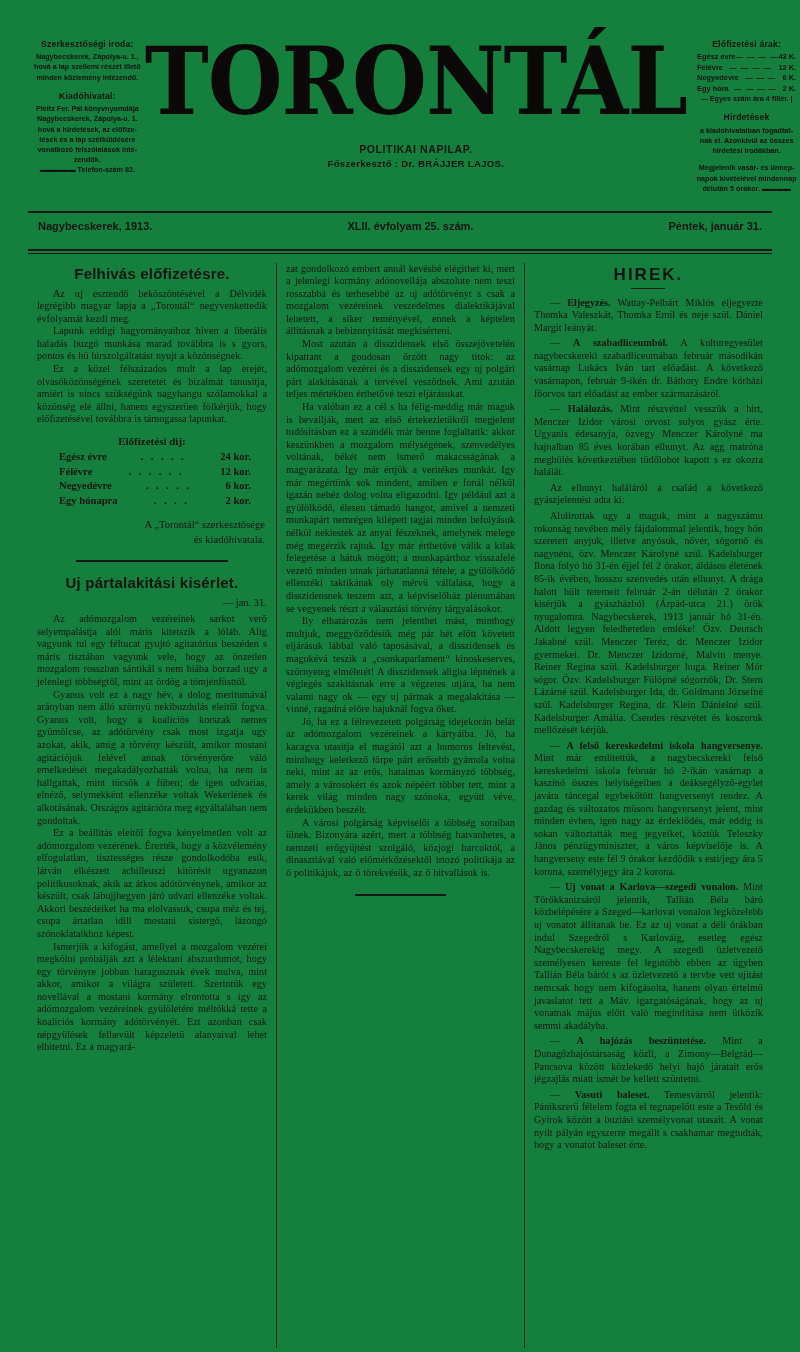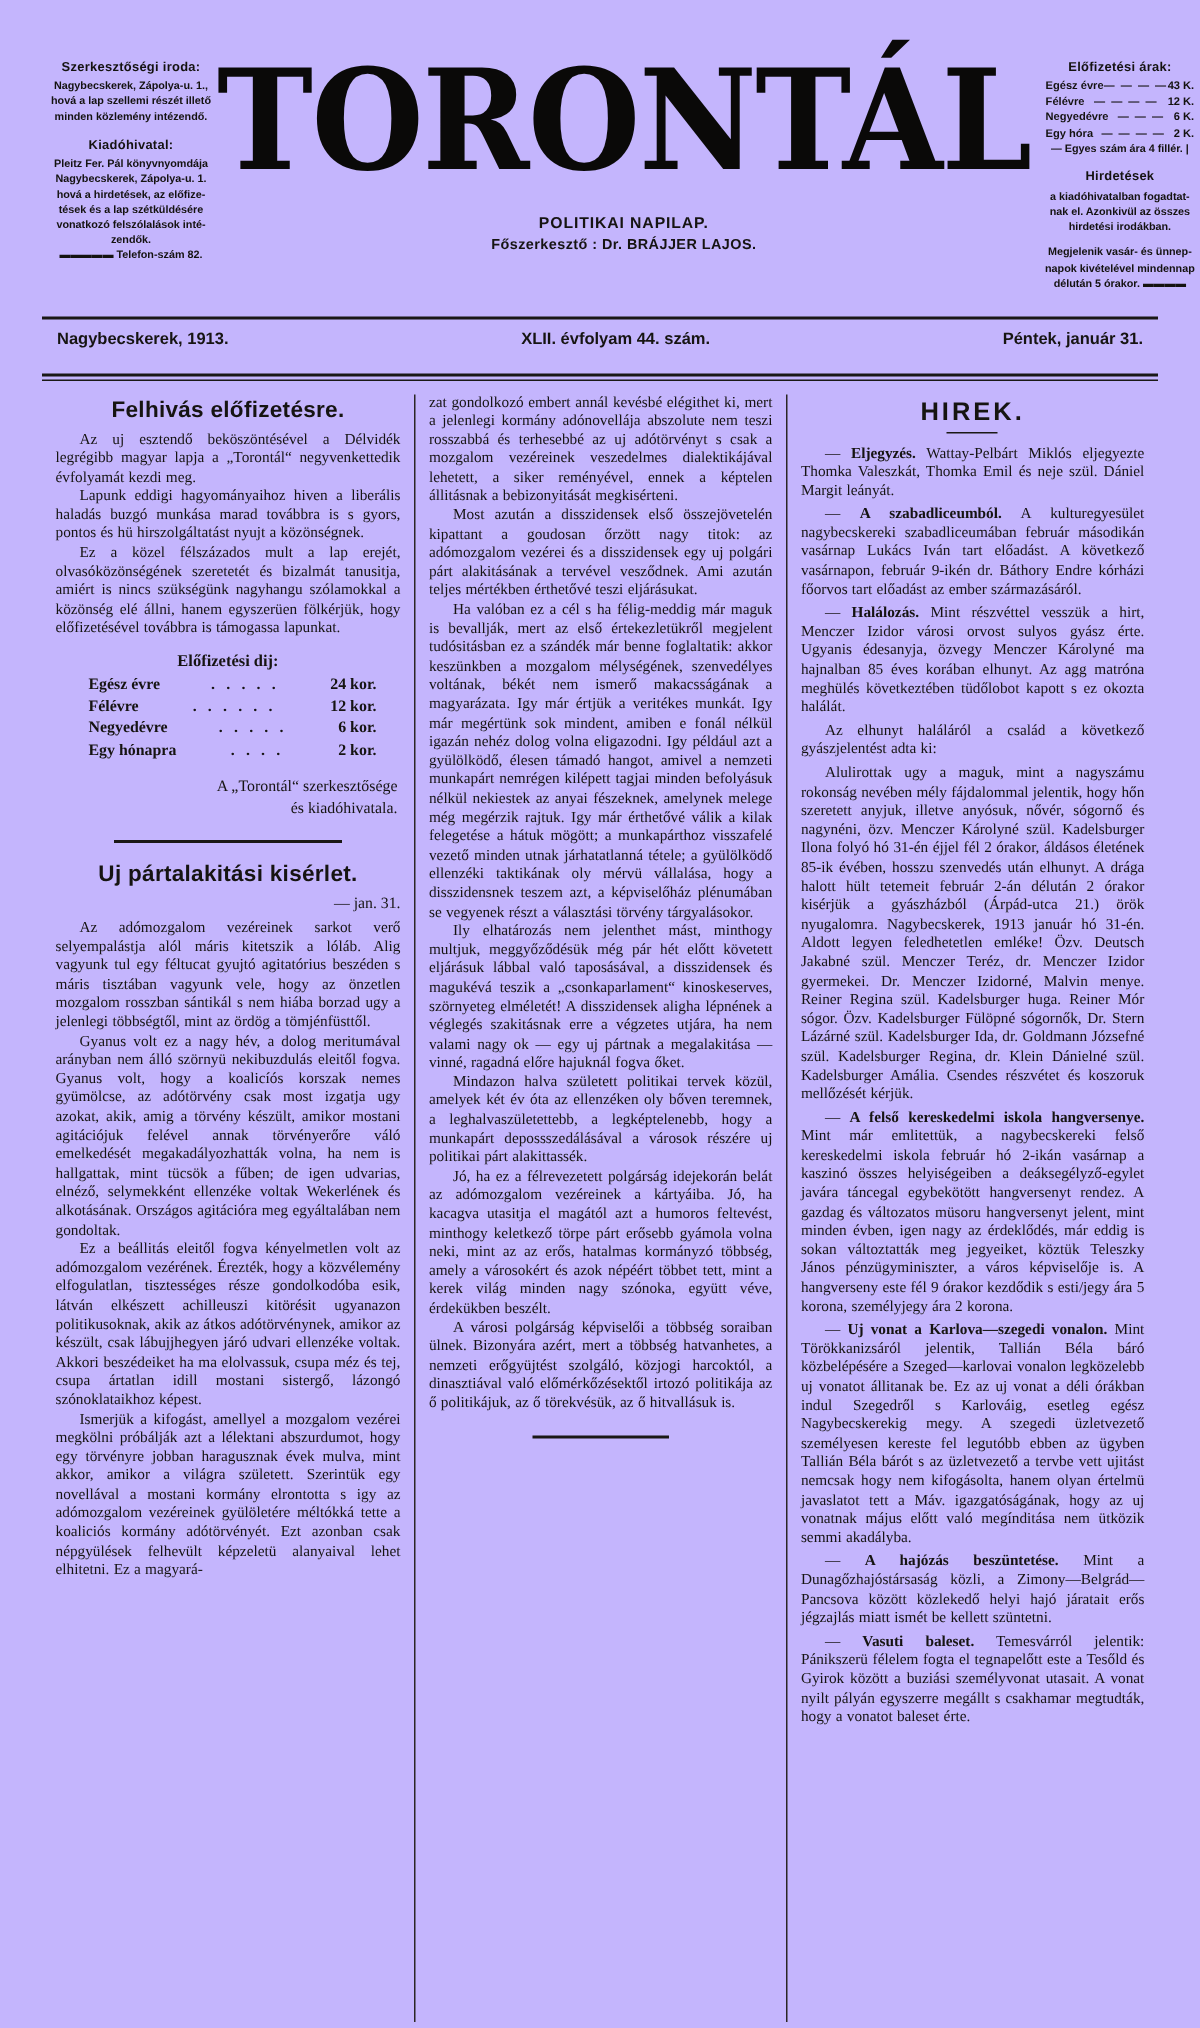--- a/index.html
+++ b/index.html
@@ -12,21 +12,21 @@
     width: 800px;
     height: 1352px;
     overflow: hidden;
     font-family: "Liberation Serif", serif;
     color: #161412;
   }
   .page {
     position: relative;
     width: 800px;
     height: 1352px;
-    background: #c4b5fd;
+    background: #15803d;
     box-sizing: border-box;
     padding: 30px 28px 20px 28px;
   }
   
   .masthead {
     display: flex;
     align-items: flex-start;
     justify-content: space-between;
     padding: 8px 6px 0 6px;
   }
@@ -252,21 +252,21 @@
         <span class="ln">Megjelenik vasár- és ünnep-</span>
         <span class="ln">napok kivételével mindennap</span>
         <span class="ln">délután 5 órakor. ▬▬▬▬</span>
       </div>
     </div>
   </div>
 
   <div class="rule-thick"></div>
   <div class="datebar">
     <span class="left">Nagybecskerek, 1913.</span>
-    <span class="mid">XLII. évfolyam 44. szám.</span>
+    <span class="mid">XLII. évfolyam 25. szám.</span>
     <span class="right">Péntek, január 31.</span>
   </div>
   <div class="rule-thick"></div>
   <div class="rule-thin"></div>
 
   <div class="columns">
 
     <div class="col">
       <div class="art-title">Felhivás előfizetésre.</div>
       <p class="body">Az uj esztendő beköszöntésével a Délvidék legrégibb magyar lapja a „Torontál“ negyvenkettedik évfolyamát kezdi meg.</p>
@@ -309,21 +309,20 @@
       <p class="body">Gyanus volt ez a nagy hév, a dolog meritumával arányban nem álló szörnyü nekibuzdulás eleitől fogva. Gyanus volt, hogy a koalicíós korszak nemes gyümölcse, az adótörvény csak most izgatja ugy azokat, akik, amig a törvény készült, amikor mostani agitációjuk felével annak törvényerőre váló emelkedését megakadályozhatták volna, ha nem is hallgattak, mint tücsök a fűben; de igen udvarias, elnéző, selymekként ellenzéke voltak Wekerlének és alkotásának. Országos agitációra meg egyáltalában nem gondoltak.</p>
       <p class="body">Ez a beállitás eleitől fogva kényelmetlen volt az adómozgalom vezérének. Érezték, hogy a közvélemény elfogulatlan, tisztességes része gondolkodóba esik, látván elkészett achilleuszi kitörésit ugyanazon politikusoknak, akik az átkos adótörvénynek, amikor az készült, csak lábujjhegyen járó udvari ellenzéke voltak. Akkori beszédeiket ha ma elolvassuk, csupa méz és tej, csupa ártatlan idill mostani sistergő, lázongó szónoklataikhoz képest.</p>
       <p class="body">Ismerjük a kifogást, amellyel a mozgalom vezérei megkölni próbálják azt a lélektani abszurdumot, hogy egy törvényre jobban haragusznak évek mulva, mint akkor, amikor a világra született. Szerintük egy novellával a mostani kormány elrontotta s igy az adómozgalom vezéreinek gyülöletére méltókká tette a koaliciós kormány adótörvényét. Ezt azonban csak népgyülések felhevült képzeletü alanyaival lehet elhitetni. Ez a magyará-</p>
     </div>
 
     <div class="col">
       <p class="body noind">zat gondolkozó embert annál kevésbé elégithet ki, mert a jelenlegi kormány adónovellája abszolute nem teszi rosszabbá és terhesebbé az uj adótörvényt s csak a mozgalom vezéreinek veszedelmes dialektikájával lehetett, a siker reményével, ennek a képtelen állitásnak a bebizonyitását megkisérteni.</p>
       <p class="body">Most azután a disszidensek első összejövetelén kipattant a goudosan őrzött nagy titok: az adómozgalom vezérei és a disszidensek egy uj polgári párt alakitásának a tervével vesződnek. Ami azután teljes mértékben érthetővé teszi eljárásukat.</p>
       <p class="body">Ha valóban ez a cél s ha félig-meddig már maguk is bevallják, mert az első értekezletükről megjelent tudósitásban ez a szándék már benne foglaltatik: akkor keszünkben a mozgalom mélységének, szenvedélyes voltának, békét nem ismerő makacsságának a magyarázata. Igy már értjük a veritékes munkát. Igy már megértünk sok mindent, amiben e fonál nélkül igazán nehéz dolog volna eligazodni. Igy például azt a gyülölködő, élesen támadó hangot, amivel a nemzeti munkapárt nemrégen kilépett tagjai minden befolyásuk nélkül nekiestek az anyai fészeknek, amelynek melege még megérzik rajtuk. Igy már érthetővé válik a kilak felegetése a hátuk mögött; a munkapárthoz visszafelé vezető minden utnak járhatatlanná tétele; a gyülölködő ellenzéki taktikának oly mérvü vállalása, hogy a disszidensnek teszem azt, a képviselőház plénumában se vegyenek részt a választási törvény tárgyalásokor.</p>
       <p class="body">Ily elhatározás nem jelenthet mást, minthogy multjuk, meggyőződésük még pár hét előtt követett eljárásuk lábbal való taposásával, a disszidensek és magukévá teszik a „csonkaparlament“ kinoskeserves, szörnyeteg elméletét! A disszidensek aligha lépnének a véglegés szakitásnak erre a végzetes utjára, ha nem valami nagy ok — egy uj pártnak a megalakitása — vinné, ragadná előre hajuknál fogva őket.</p>
-      <p class="body">Mindazon halva született politikai tervek közül, amelyek két év óta az ellenzéken oly bőven teremnek, a leghalvaszületettebb, a legképtelenebb, hogy a munkapárt depossszedálásával a városok részére uj politikai párt alakittassék.</p>
       <p class="body">Jó, ha ez a félrevezetett polgárság idejekorán belát az adómozgalom vezéreinek a kártyáiba. Jó, ha kacagva utasitja el magától azt a humoros feltevést, minthogy keletkező törpe párt erősebb gyámola volna neki, mint az az erős, hatalmas kormányzó többség, amely a városokért és azok népéért többet tett, mint a kerek világ minden nagy szónoka, együtt véve, érdekükben beszélt.</p>
       <p class="body">A városi polgárság képviselői a többség soraiban ülnek. Bizonyára azért, mert a többség hatvanhetes, a nemzeti erőgyüjtést szolgáló, közjogi harcoktól, a dinasztiával való előmérkőzésektől irtozó politikája az ő politikájuk, az ő törekvésük, az ő hitvallásuk is.</p>
       <div class="sep-rule short"></div>
     </div>
 
     <div class="col">
       <div class="art-title news">HIREK.</div>
       <div class="mini-rule"></div>
 
       <div class="news-item">

